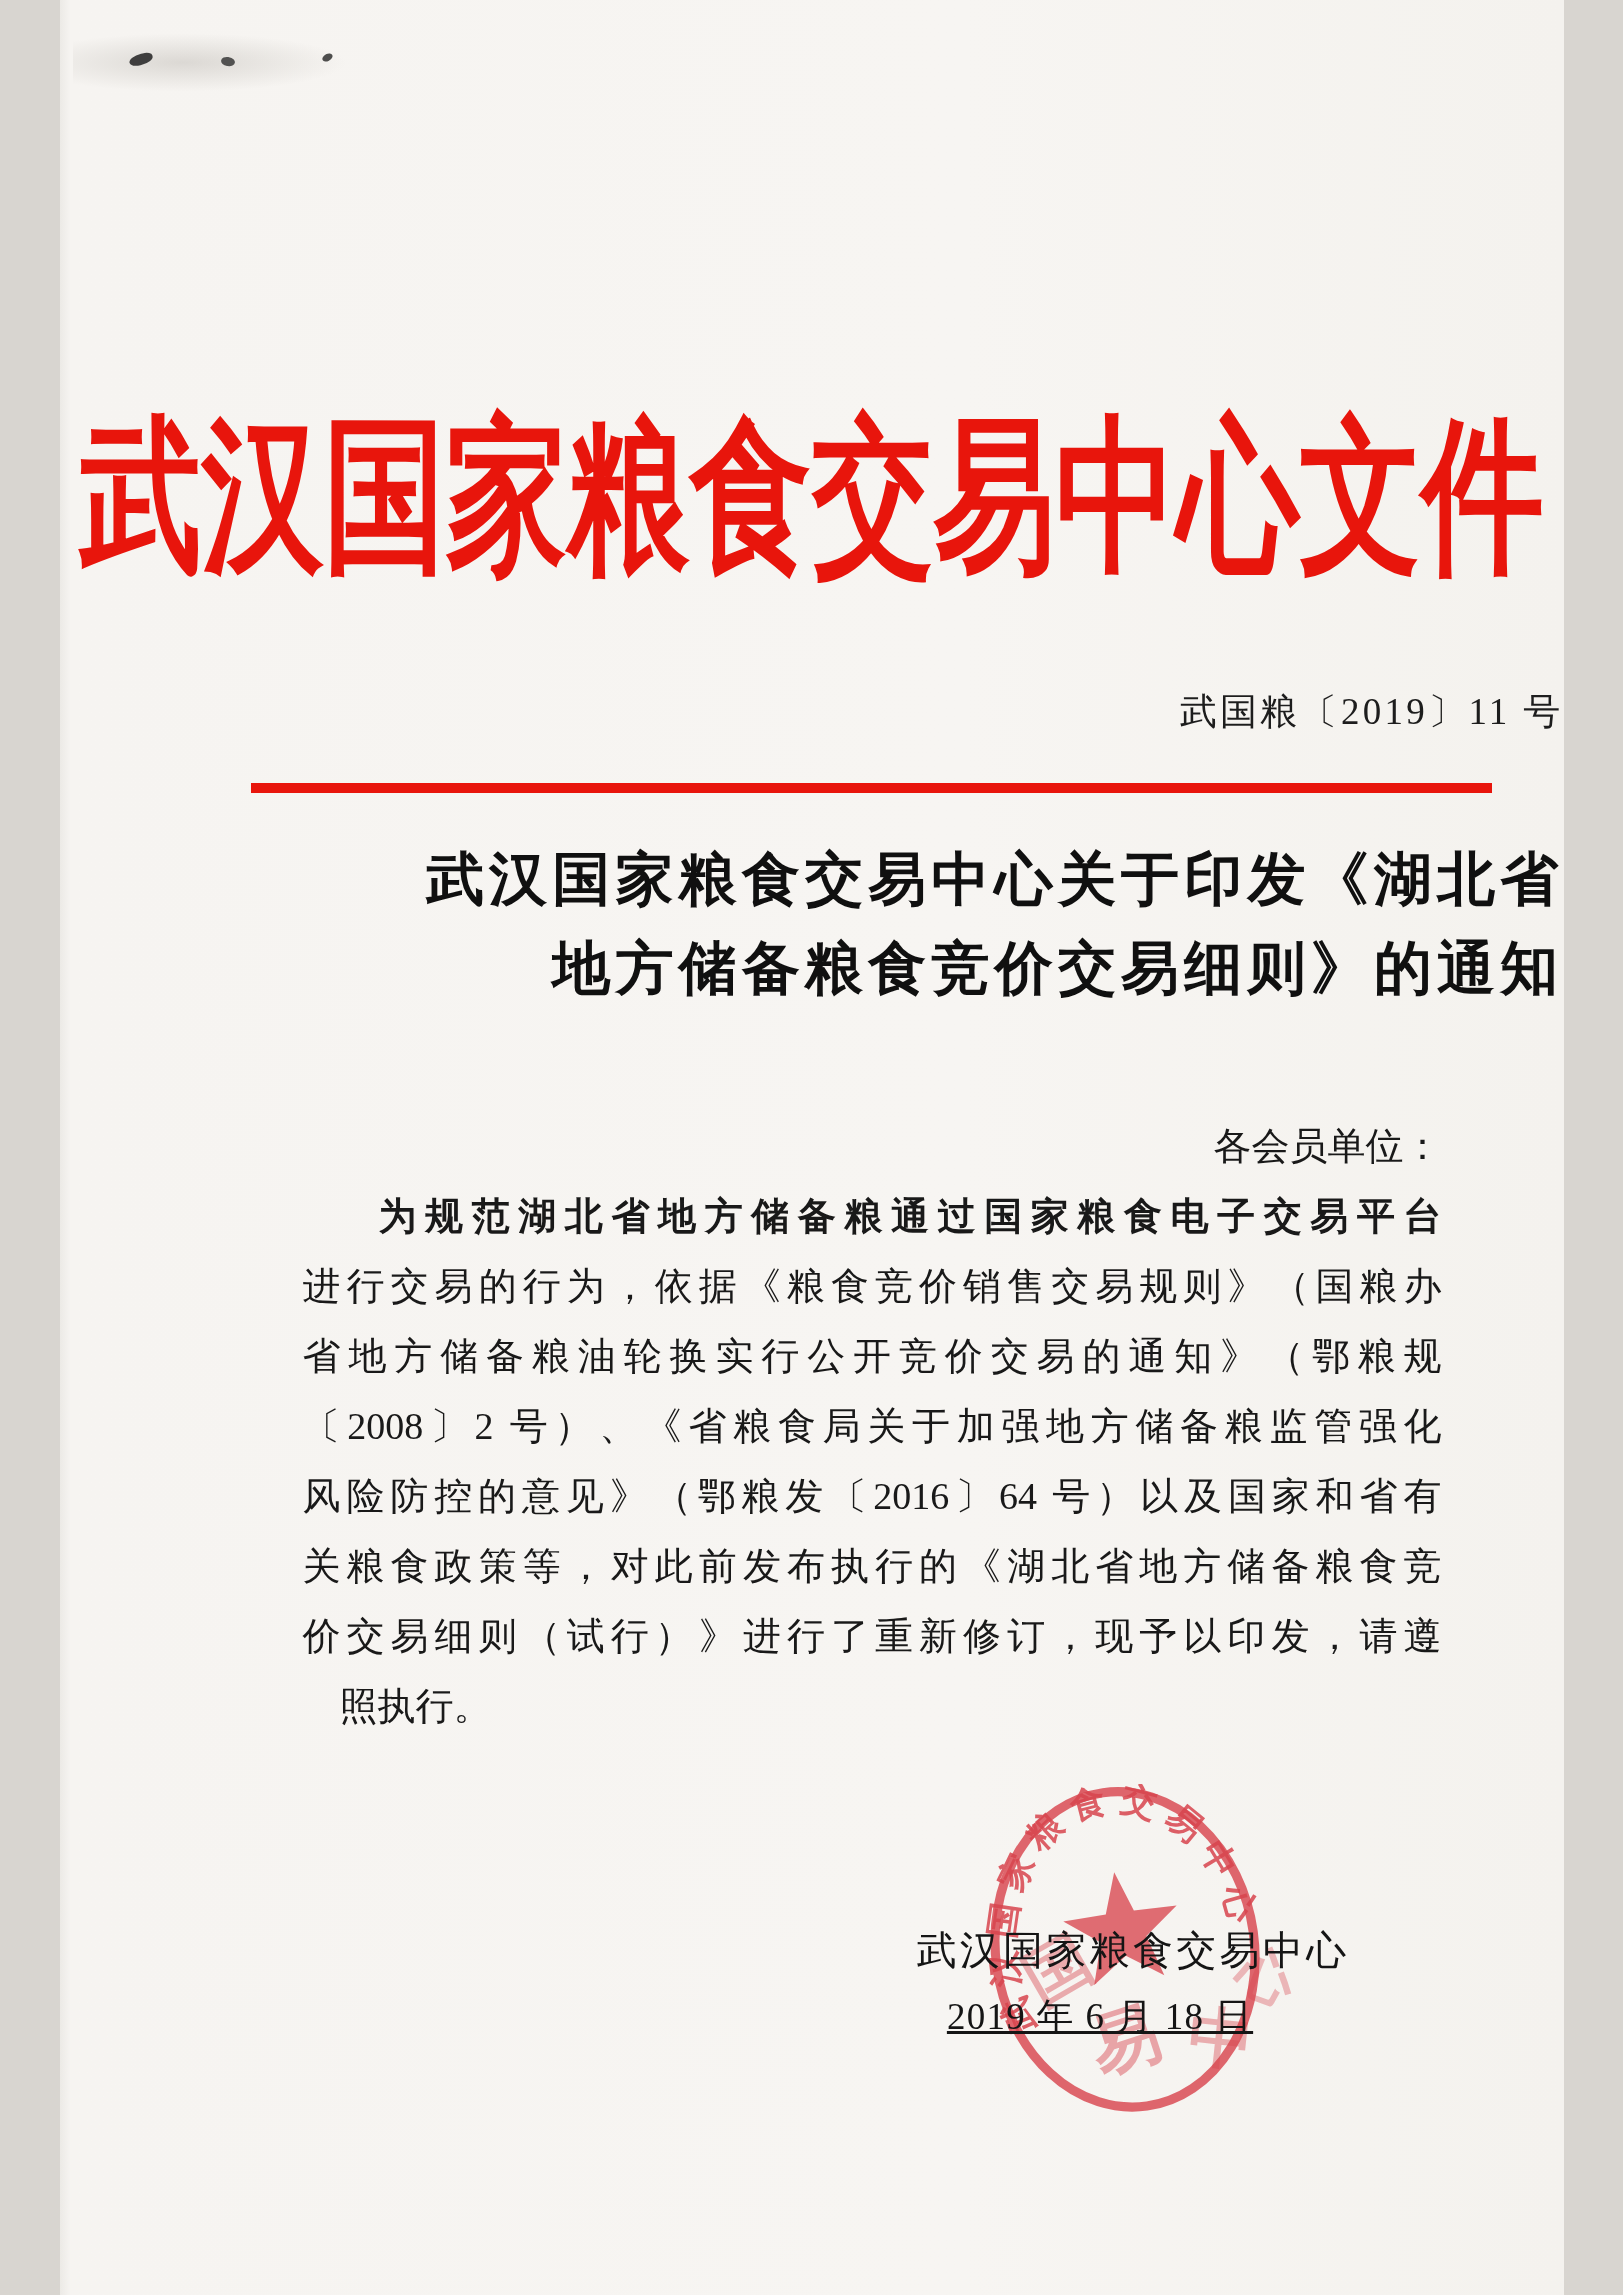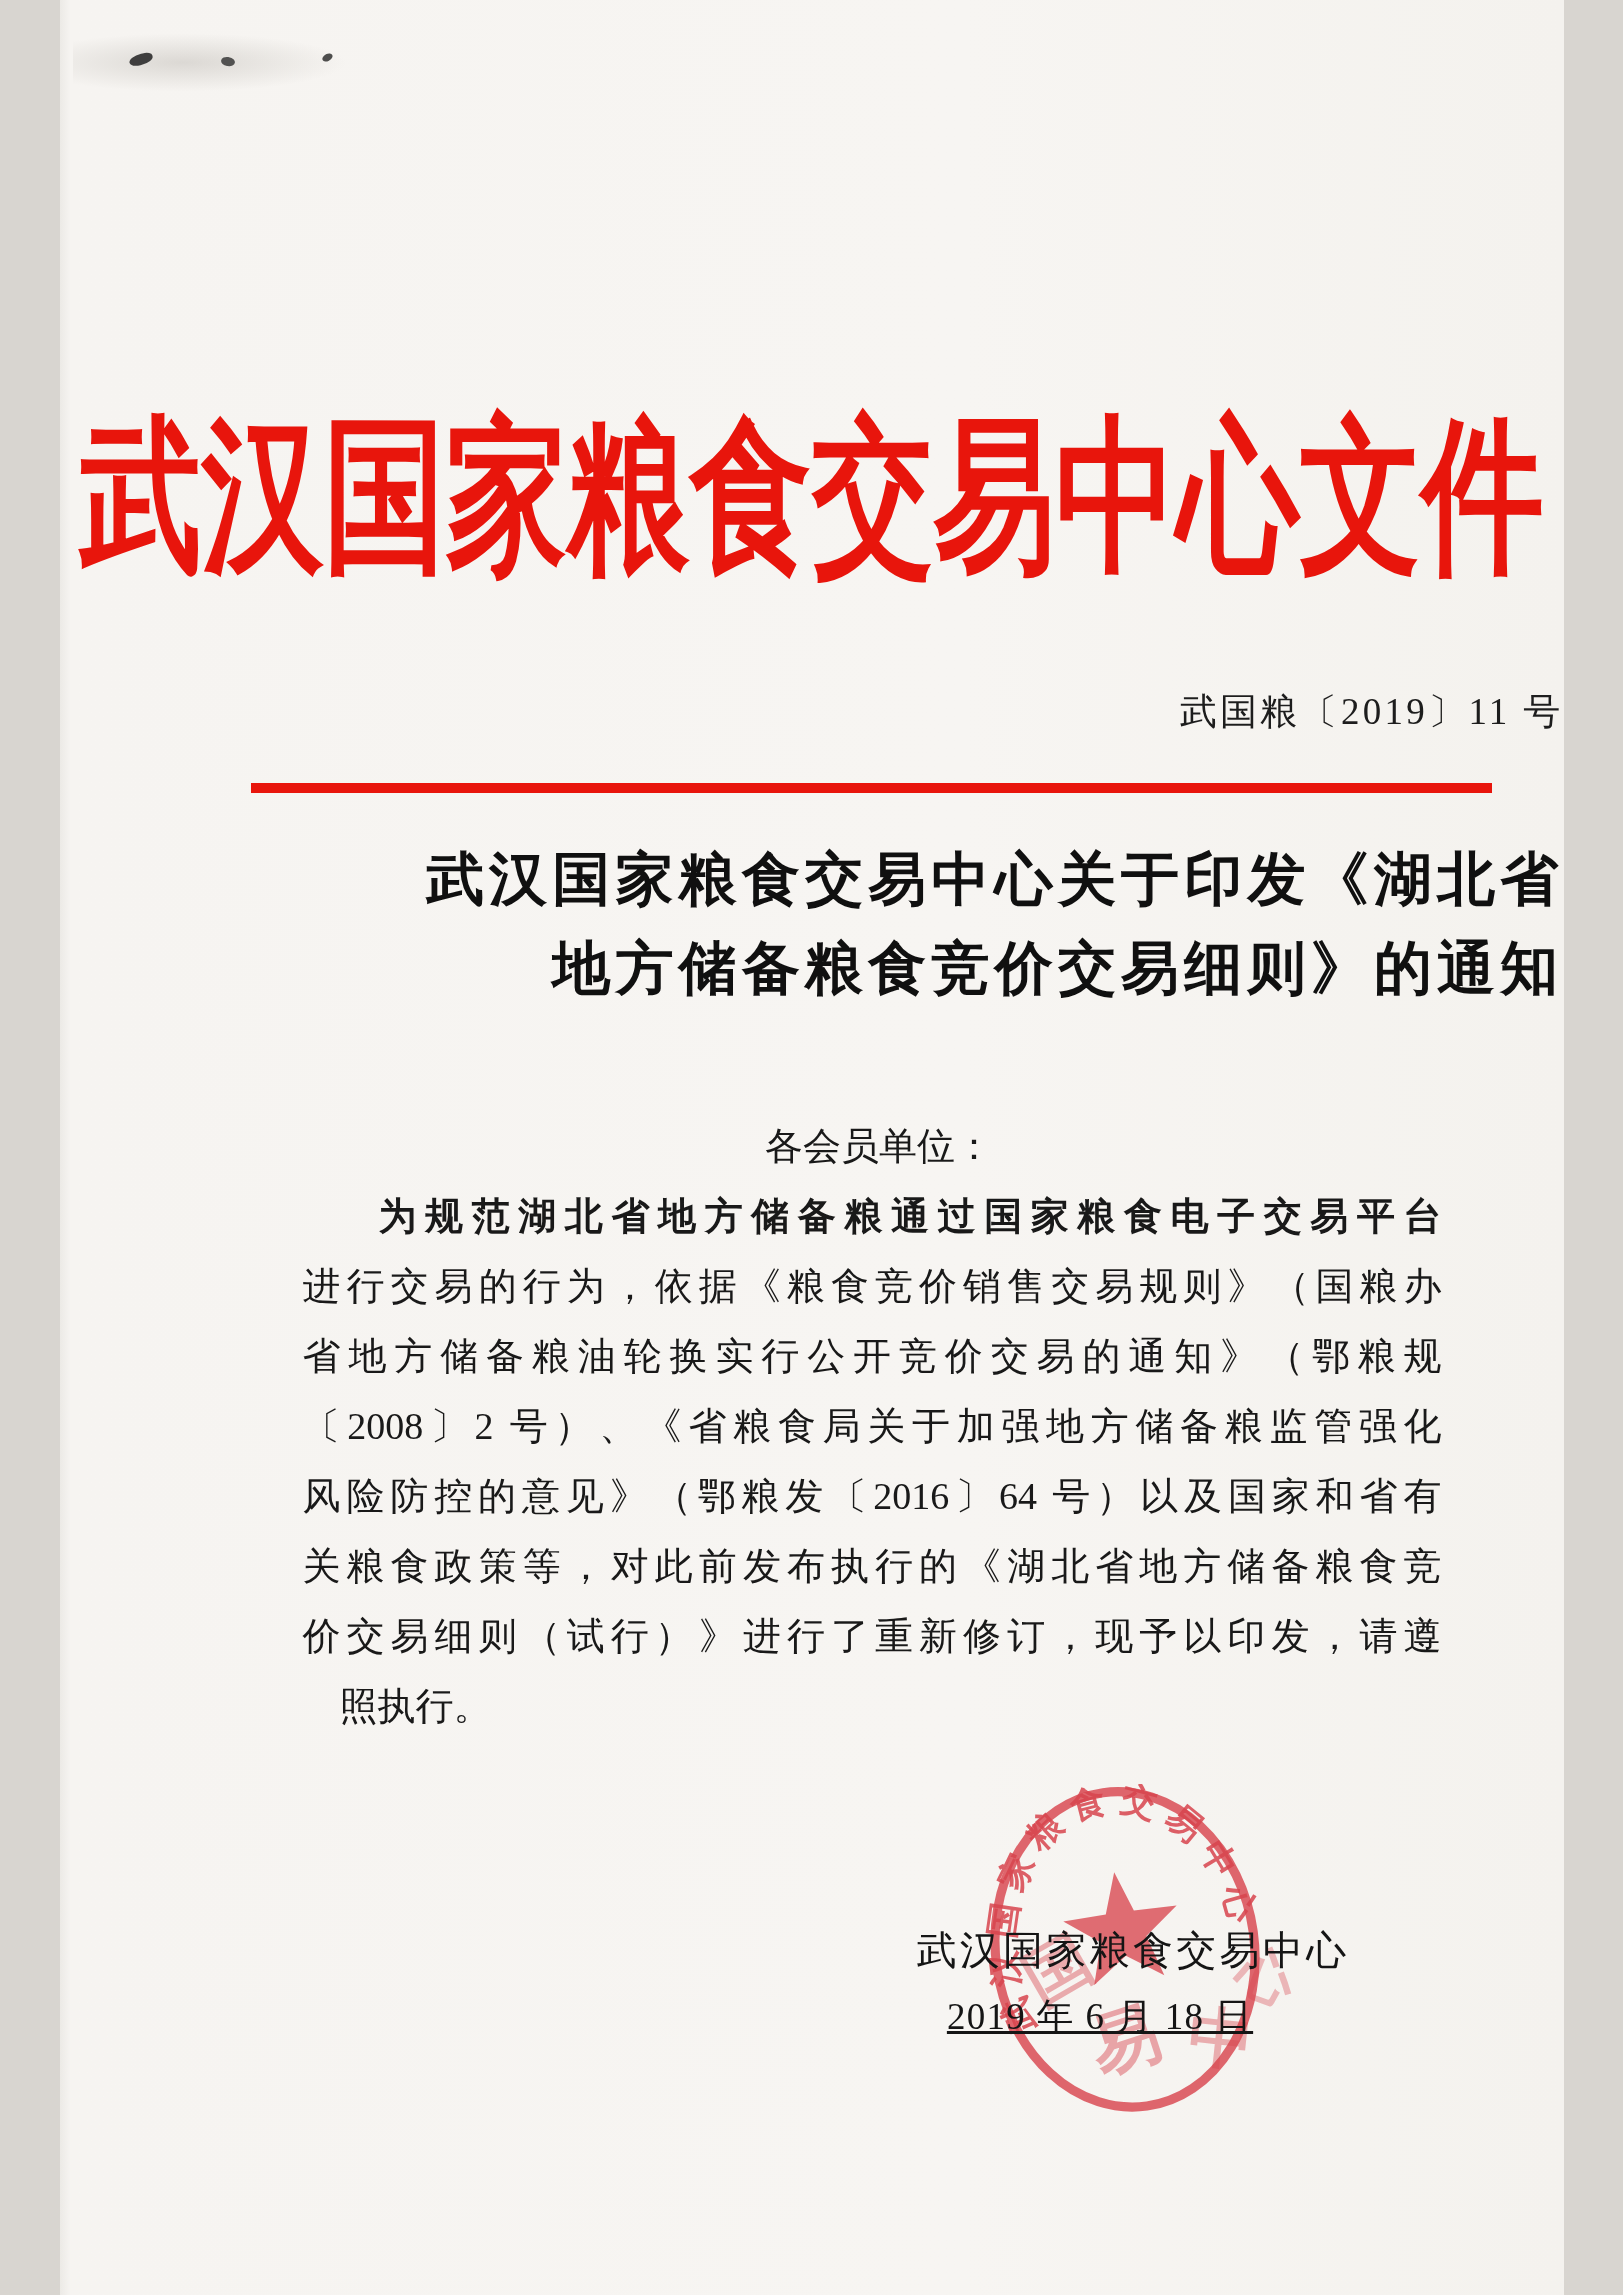--- a/index.html
+++ b/index.html
@@ -23,21 +23,21 @@
   }
   .notice-title{
     position:absolute; left:0; right:0; top:835px;
     text-align:right; font-weight:700; font-size:58px; line-height:89px;
     letter-spacing:5.2px; color:#101010;
   }
   .body-block{
     position:absolute; left:243px; top:1111px; width:1139px;
     font-size:38px; color:#191919;
   }
-  .salutation{ height:70px; line-height:70px; text-align:center;margin-left:14px; }
+  .salutation{ height:70px; line-height:70px; text-align:right;margin-left:14px; }
   .body-line{
     height:70px; line-height:70px;
     text-align:justify; text-align-last:justify;
   }
   .body-line.indent{ text-indent:76px;font-weight:bold; }
   .body-line.noj{ text-align-last:left;margin-left:37px; }
   .signature{
     position:absolute; left:851px; top:1928px; width:445px; height:46px; line-height:46px;
     text-align:center; font-size:40px; letter-spacing:3.3px; color:#151515;
   }

